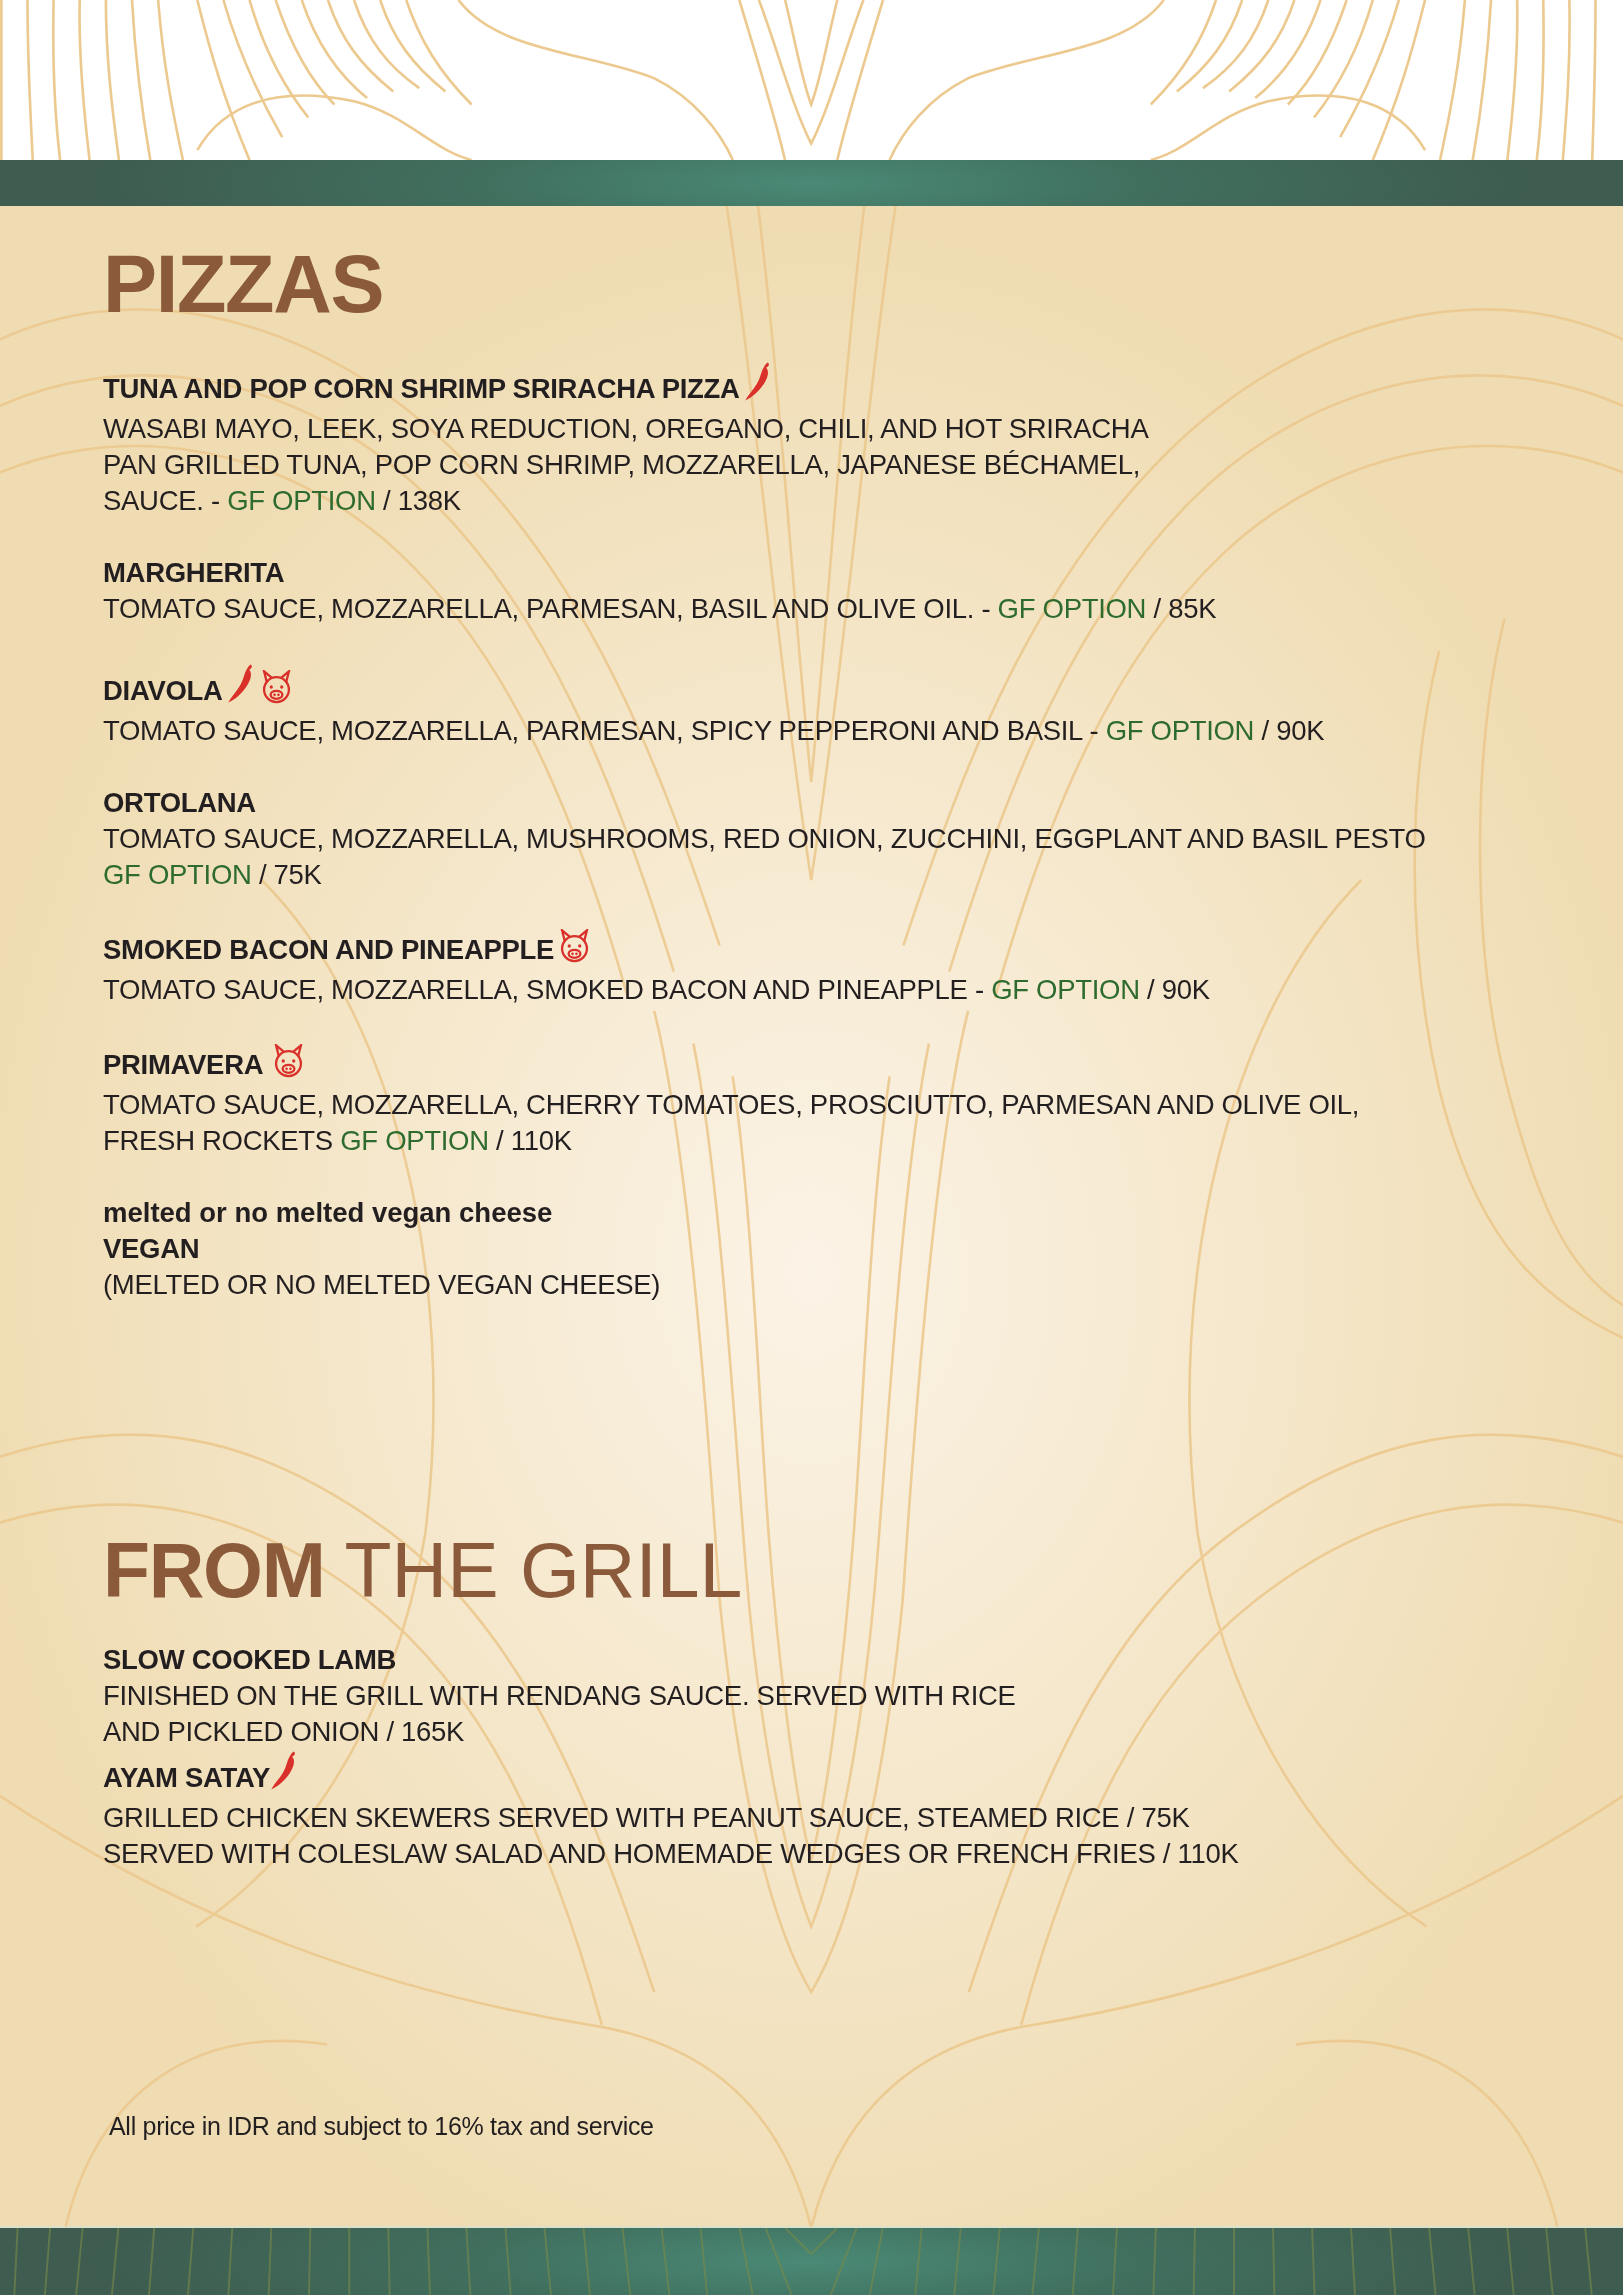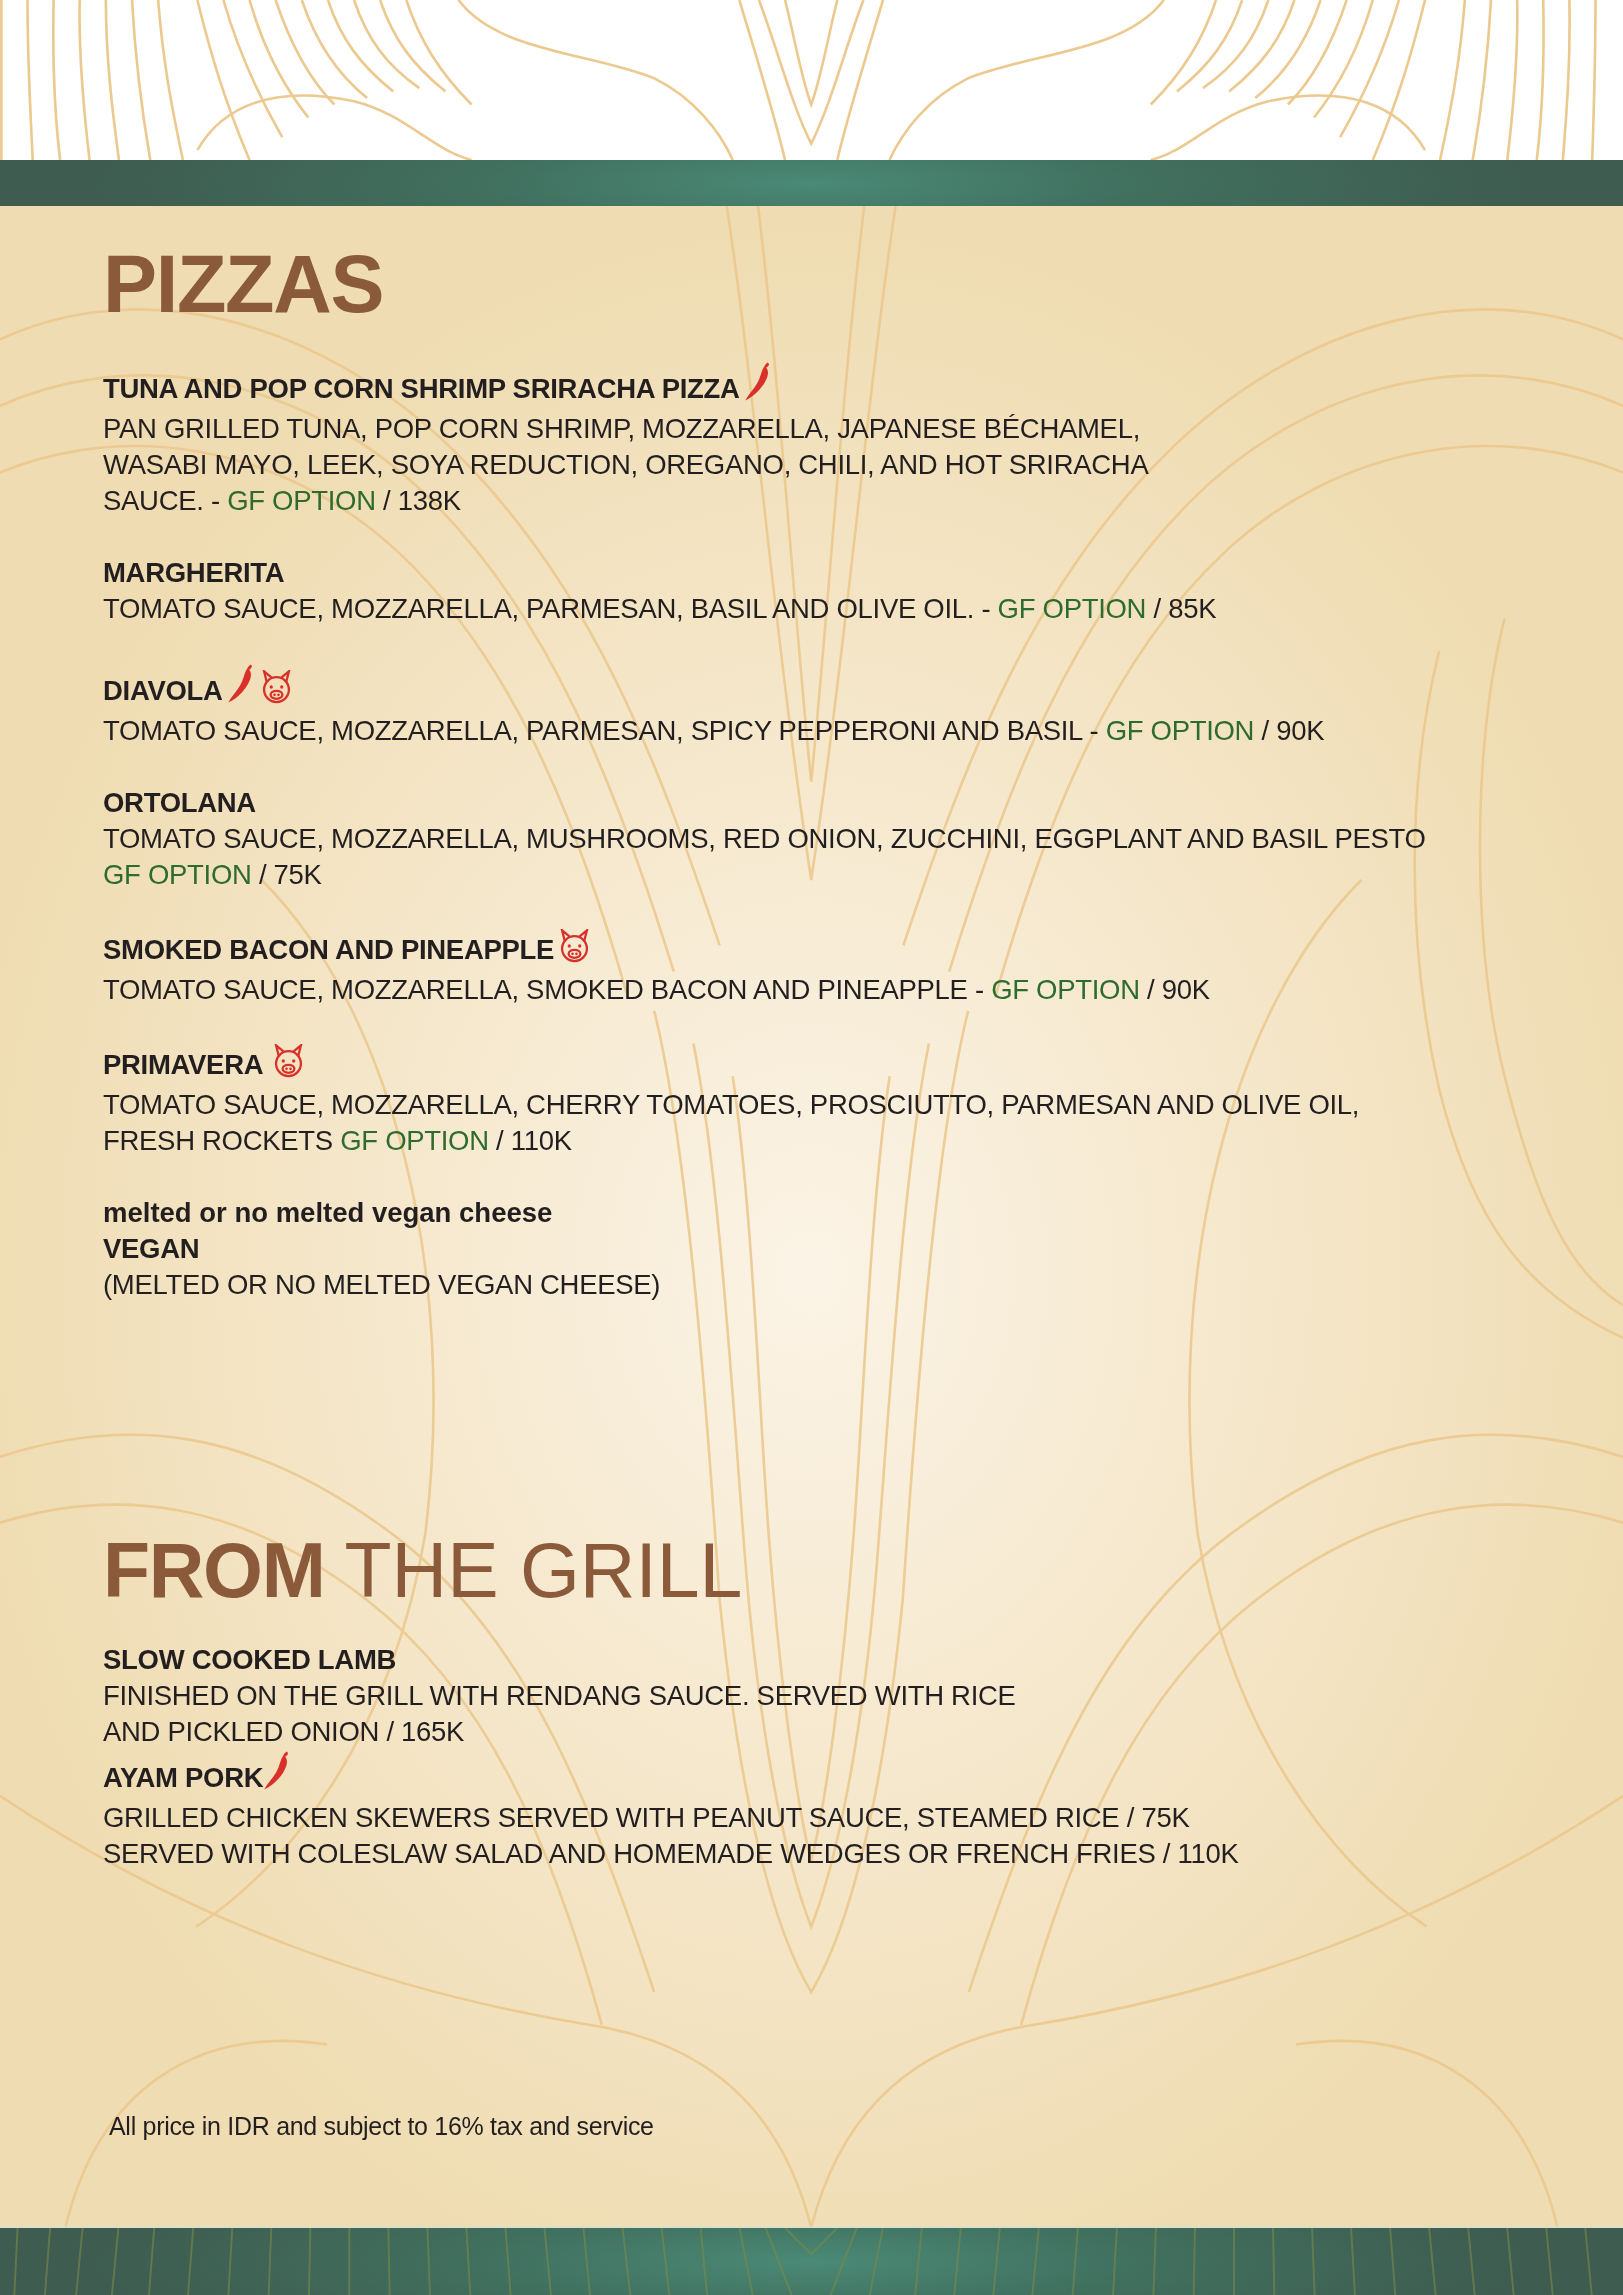--- a/index.html
+++ b/index.html
@@ -87,22 +87,22 @@
 </div>
 
 <div class="content">
 
   <h1 class="section-title" style="margin-bottom:36px;">PIZZAS</h1>
 
   <div class="item">
     <div class="item-name"><span>TUNA AND POP CORN SHRIMP SRIRACHA PIZZA</span><span class="icon"><svg width="30" height="41" viewBox="0 0 46 62">
             <path d="M36 2 C40 4 38 8 34 10 C38 14 38 22 32 32 C24 46 12 56 2 60 C6 52 14 44 20 34 C26 24 26 16 30 10 C32 6 34 4 36 2 Z" fill="#d9302a"></path>
           </svg></span></div>
+    <div class="item-desc"><span>WASABI MAYO, LEEK, SOYA REDUCTION, OREGANO, CHILI, AND HOT SRIRACHA</span></div>
     <div class="item-desc"><span>PAN GRILLED TUNA, POP CORN SHRIMP, MOZZARELLA, JAPANESE BÉCHAMEL,</span></div>
-    <div class="item-desc"><span>WASABI MAYO, LEEK, SOYA REDUCTION, OREGANO, CHILI, AND HOT SRIRACHA</span></div>
     <div class="item-desc"><span>SAUCE. - </span><span class="gf">GF OPTION</span><span> / </span><span class="price">138K</span></div>
   </div>
 
   <div class="item">
     <div class="item-name"><span>MARGHERITA</span></div>
     <div class="item-desc"><span>TOMATO SAUCE, MOZZARELLA, PARMESAN, BASIL AND OLIVE OIL. - </span><span class="gf">GF OPTION</span><span> / </span><span class="price">85K</span></div>
   </div>
 
   <div class="item">
     <div class="item-name"><span>DIAVOLA</span><span class="icon"><svg width="30" height="41" viewBox="0 0 46 62">
@@ -166,21 +166,21 @@
 
   <h1 class="section-title" style="margin-top:229px; margin-bottom:33px; font-size:77px;"><span>FROM</span><span class="light"> THE GRILL</span></h1>
 
   <div>
     <div class="item-name"><span>SLOW COOKED LAMB</span></div>
     <div class="item-desc"><span>FINISHED ON THE GRILL WITH RENDANG SAUCE. SERVED WITH RICE</span></div>
     <div class="item-desc"><span>AND PICKLED ONION </span><span> / </span><span class="price">165K</span></div>
   </div>
 
   <div>
-    <div class="item-name"><span>AYAM PORK</span><span class="icon" style="margin-left:0;"><svg width="30" height="41" viewBox="0 0 46 62">
+    <div class="item-name"><span>AYAM SATAY</span><span class="icon" style="margin-left:0;"><svg width="30" height="41" viewBox="0 0 46 62">
             <path d="M36 2 C40 4 38 8 34 10 C38 14 38 22 32 32 C24 46 12 56 2 60 C6 52 14 44 20 34 C26 24 26 16 30 10 C32 6 34 4 36 2 Z" fill="#d9302a"></path>
           </svg></span></div>
     <div class="item-desc"><span>GRILLED CHICKEN SKEWERS SERVED WITH PEANUT SAUCE, STEAMED RICE</span><span> / </span><span class="price">75K</span></div>
   </div>
 
   <div>
     <div class="item-desc"><span>SERVED WITH COLESLAW SALAD AND HOMEMADE WEDGES OR FRENCH FRIES</span><span> / </span><span class="price">110K</span></div>
   </div>
 </div>
 

